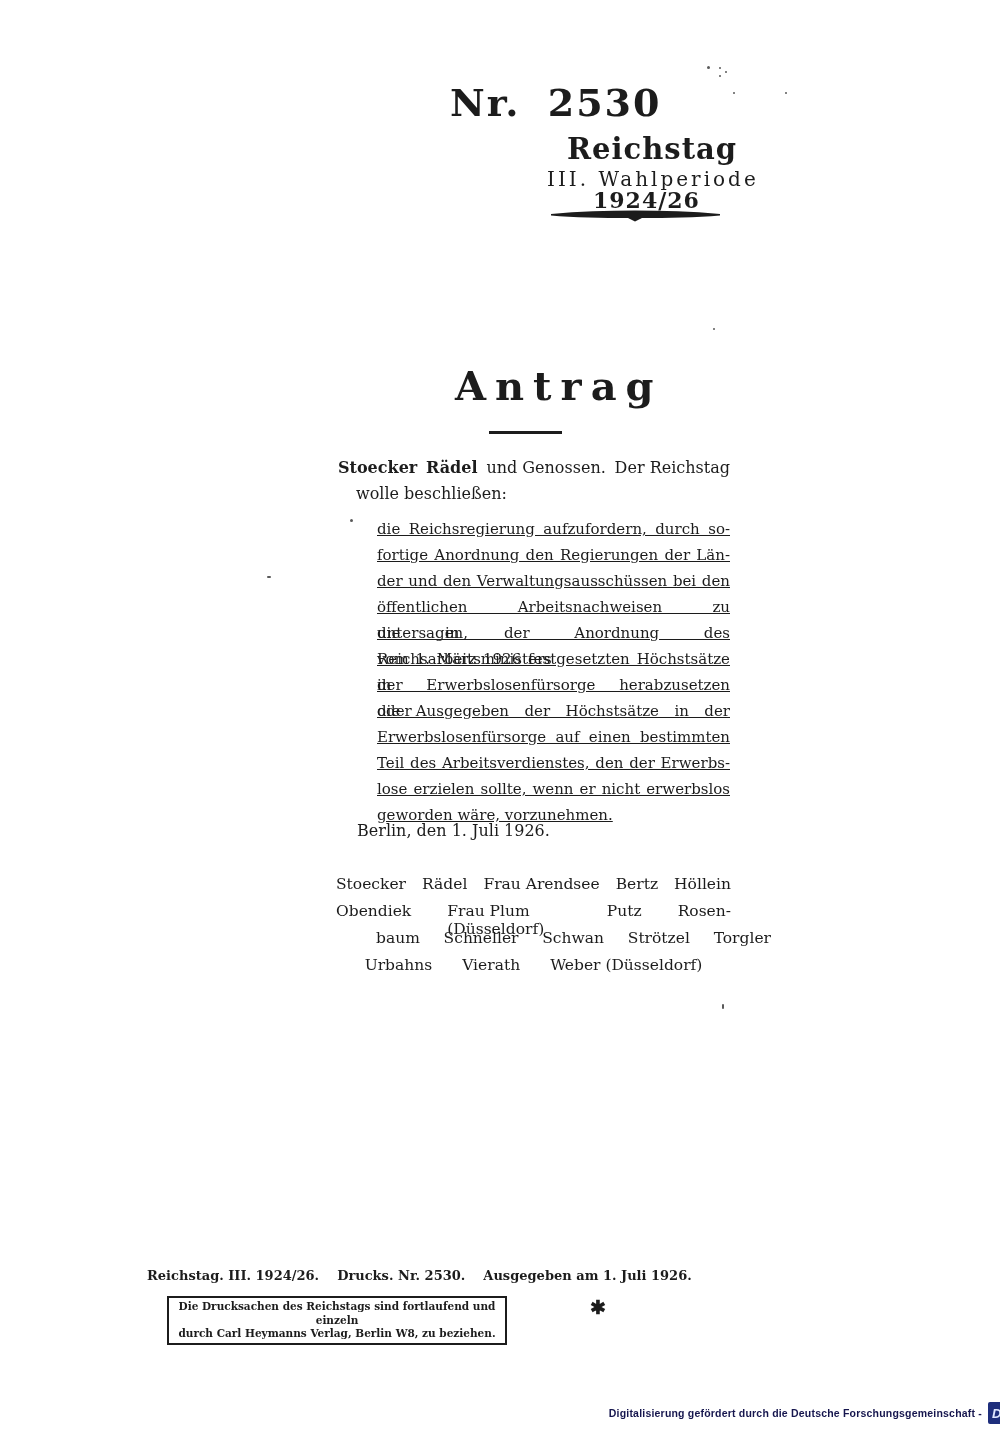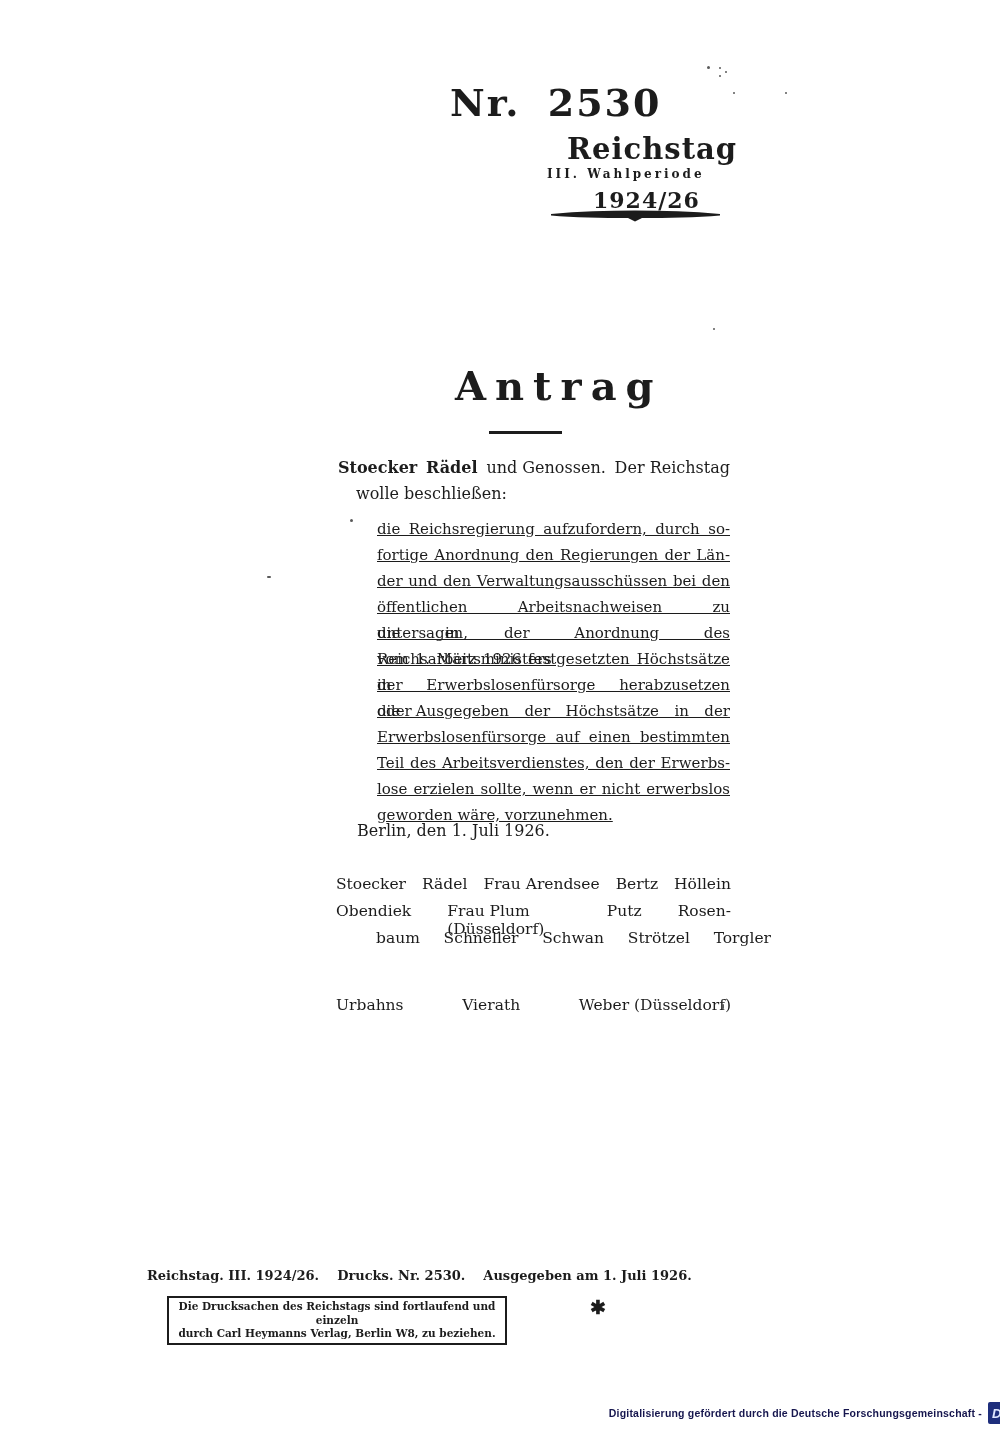--- a/index.html
+++ b/index.html
@@ -3,21 +3,21 @@
 <meta charset="utf-8">
 <style>
   html,body{margin:0;padding:0;}
   body{width:1000px;height:1434px;background:#ffffff;position:relative;
        font-family:"DejaVu Serif", serif;color:#1c1c1c;overflow:hidden;}
   .abs{position:absolute;}
 
   
   .doc-number{left:450px;top:80px;font-size:38px;font-weight:700;letter-spacing:2px;word-spacing:12px;}
   .institution{left:567px;top:132px;font-size:29px;font-weight:700;letter-spacing:1px;}
-  .period{left:547px;top:167px;font-size:12px;font-weight:700;letter-spacing:3px;}
+  .period{left:547px;top:167px;font-size:20px;font-weight:400;letter-spacing:3px;}
   .years{left:593px;top:187px;font-size:22px;font-weight:700;letter-spacing:1px;}
   .years-rule{left:549px;top:209px;width:173px;height:13px;}
 
   
   .doc-title{left:455px;top:362px;font-size:40px;font-weight:700;letter-spacing:9px;}
   .title-rule{left:489px;top:431px;width:73px;height:3px;background:#1c1c1c;}
 
   
   .opening-line1{left:338px;top:455px;width:392px;display:flex;justify-content:space-between;
                  font-size:16px;line-height:26px;}
@@ -29,21 +29,21 @@
   .quote-line{font-size:15px;line-height:26px;height:26px;text-align:justify;text-align-last:justify;
               white-space:normal;text-decoration:underline;}
   .quote-line:last-child{text-align-last:left;}
 
   
   .dateline{left:357px;top:821px;font-size:16px;}
 
   
   .sig{left:336px;width:395px;display:flex;justify-content:space-between;font-size:15.5px;height:27px;}
   .sig-row1{top:875px;} .sig-row2{top:902px;gap:36px;} .sig-row3{top:929px;margin-left:40px;}
-  .sig-row4{top:996px;gap:30px;}
+  .sig-row4{top:956px;justify-content:center;gap:30px;}
 
   
   .imprint{left:147px;top:1268px;display:flex;gap:18px;font-size:13px;font-weight:700;}
   .note-box{left:167px;top:1296px;width:322px;border:2px solid #1c1c1c;padding:2px 7px;text-align:center;}
   .note-box div{font-size:10.5px;font-weight:700;line-height:13.5px;}
   .star{left:590px;top:1296px;font-size:19px;font-weight:700;}
 
   
   .dfg-strip{left:0;top:1402px;width:998px;display:flex;justify-content:flex-end;align-items:center;gap:6px;
              font-family:"Liberation Sans", sans-serif;padding-left:27px;}

